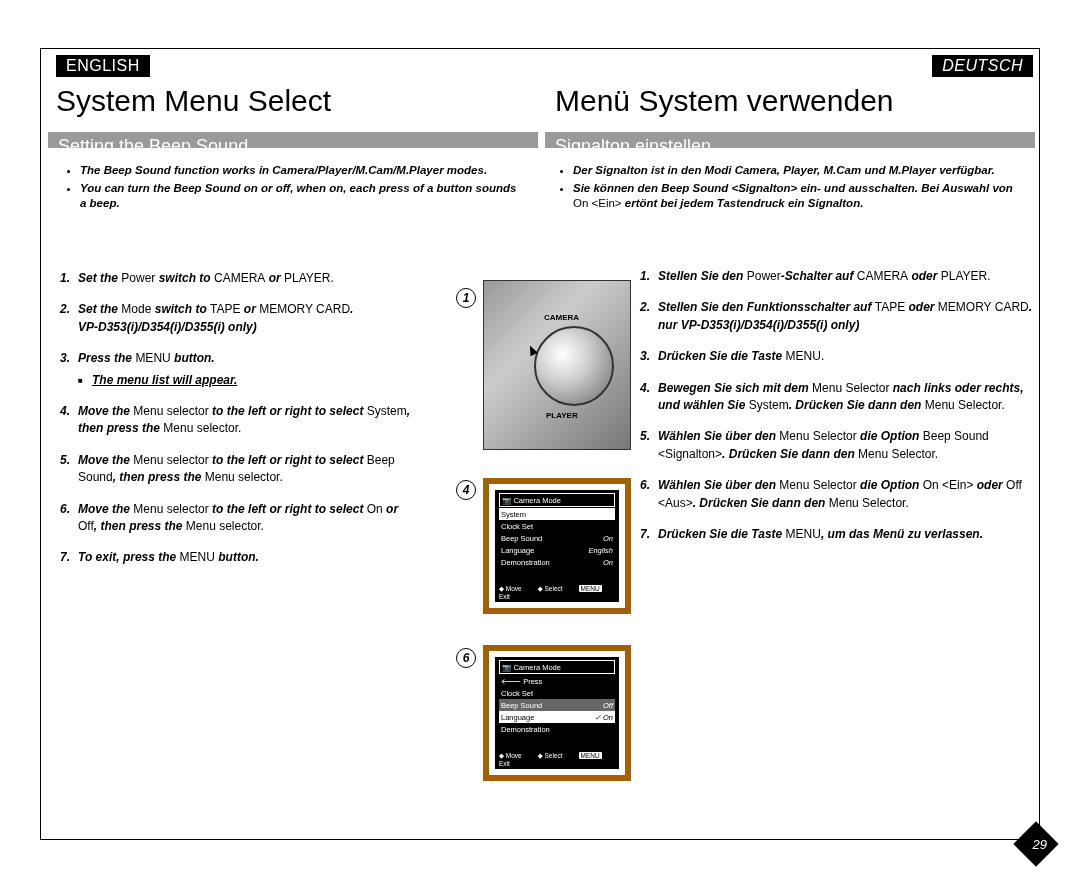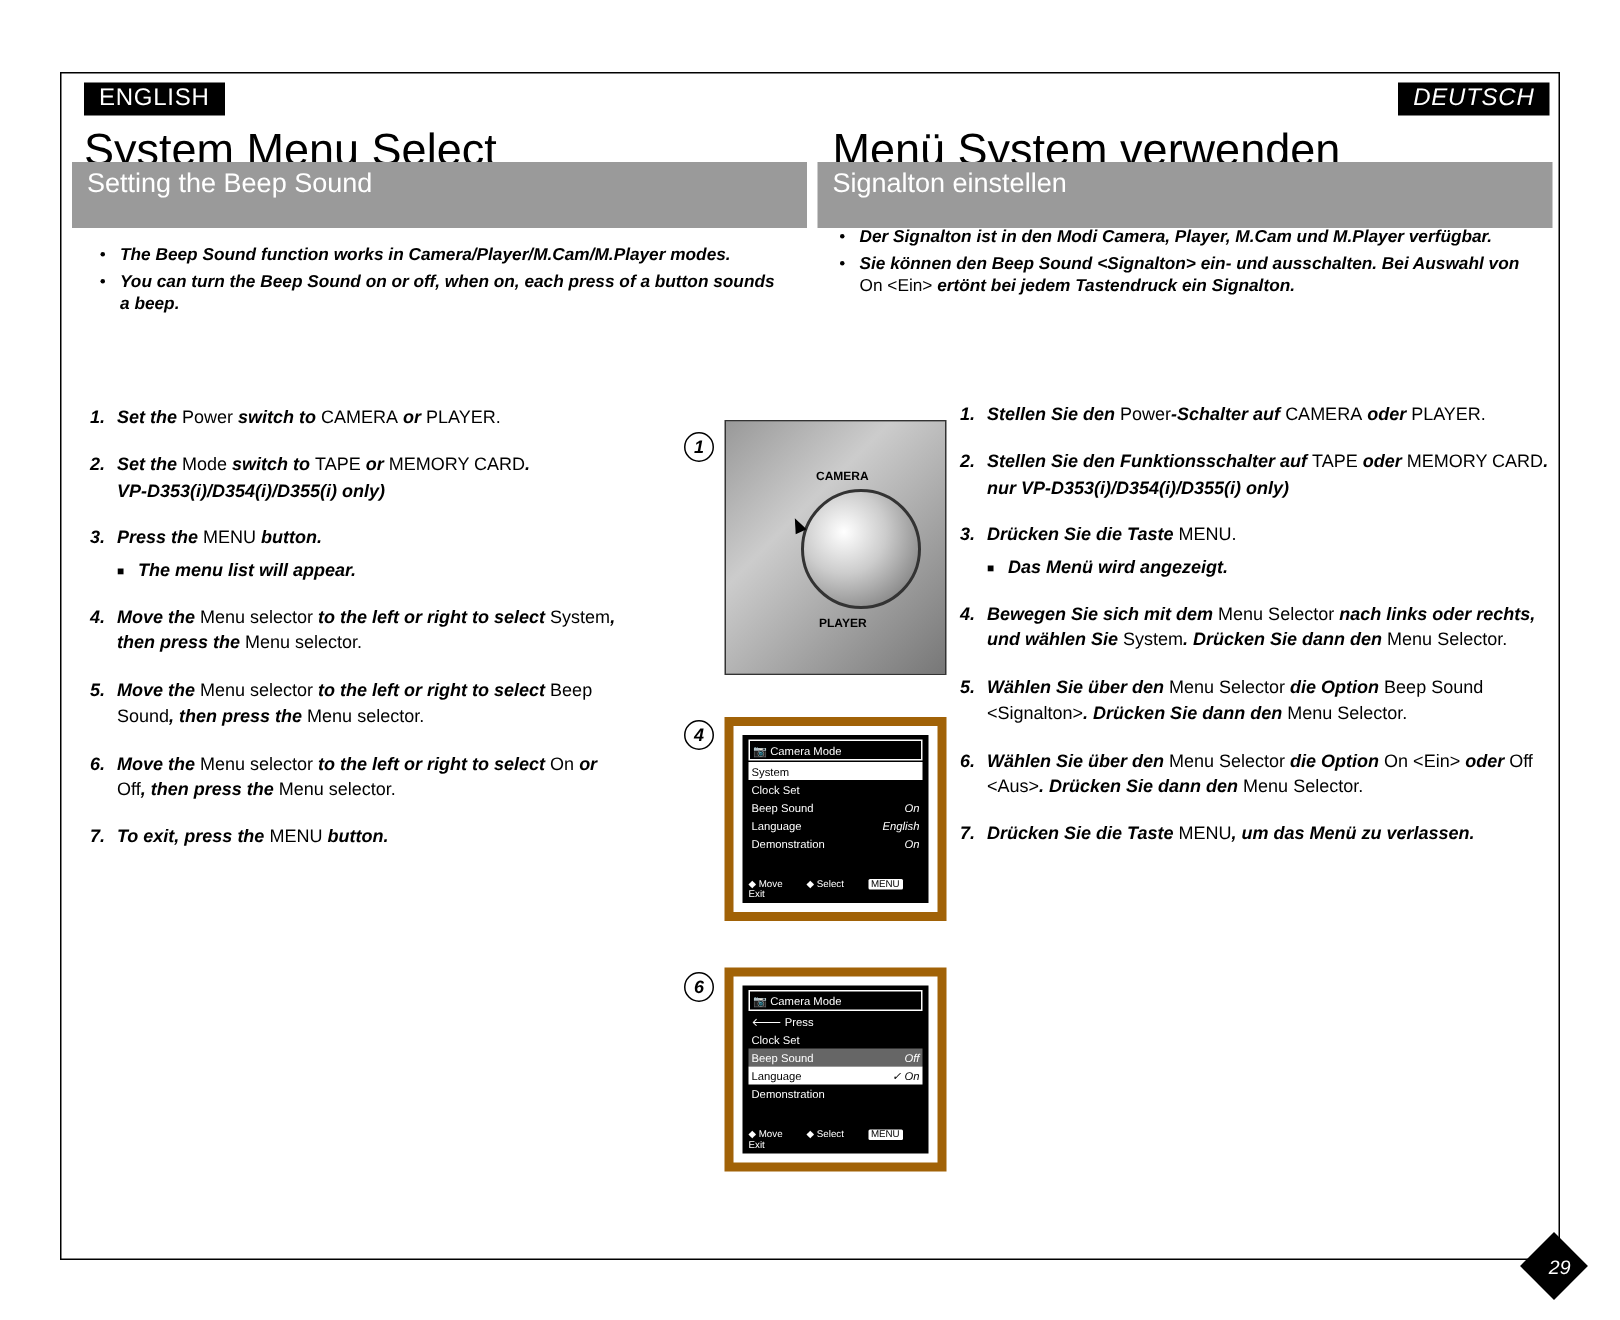--- a/index.html
+++ b/index.html
@@ -31,54 +31,54 @@
   .title {
     position: absolute;
     top: 84px;
     font-size: 30px;
     font-weight: 400;
   }
   .title-en { left: 56px; }
   .title-de { left: 555px; }
   .section-bar {
     position: absolute;
-    top: 108px;
-    height: 44px;
+    top: 132px;
+    height: 16px;
     background: #9a9a9a;
     color: #fff;
     font-size: 18px;
     line-height: 28px;
     padding-left: 10px;
   }
   .section-en { left: 48px; width: 490px; }
   .section-de { left: 545px; width: 490px; }
   .intro {
     position: absolute;
     font-size: 11.5px;
     font-style: italic;
     font-weight: bold;
     line-height: 1.35;
     width: 460px;
   }
   .intro li { list-style: disc; margin-left: 18px; margin-bottom: 2px; }
   .intro-en { top: 163px; left: 62px; }
-  .intro-de { top: 151px; left: 555px; }
+  .intro-de { top: 163px; left: 555px; }
   .intro .plain { font-style: normal; font-weight: normal; }
   .steps {
     position: absolute;
     font-size: 12px;
     line-height: 1.45;
   }
   .steps-en { top: 270px; left: 60px; width: 360px; }
   .steps-de { top: 268px; left: 640px; width: 395px; }
   .steps li { list-style: none; margin-bottom: 14px; position: relative; padding-left: 18px; }
   .steps li .num { position: absolute; left: 0; font-weight: bold; font-style: italic; }
   .bi { font-weight: bold; font-style: italic; }
   .normal { font-style: normal; font-weight: normal; }
-  .sub { margin-top: 4px; padding-left: 14px; position: relative; }
+  .sub { margin-top: 4px; padding-left: 14px; position: relative; text-decoration: underline; }
   .sub::before { content: "■"; position: absolute; left: 0; font-size: 8px; top: 3px; }
   
   .fig-badge {
     position: absolute;
     width: 20px; height: 20px;
     border: 1.5px solid #000;
     border-radius: 50%;
     text-align: center;
     font-size: 12px;
     font-style: italic;
@@ -214,21 +214,20 @@
 
 <ol class="steps steps-de">
   <li><span class="num">1.</span>
     <span class="bi bind-frag">Stellen Sie den </span><span class="normal bind-frag">Power</span><span class="bi bind-frag">-Schalter auf </span><span class="normal bind-frag">CAMERA</span><span class="bi bind-frag"> oder </span><span class="normal bind-frag">PLAYER</span><span class="normal bind-frag">.</span>
   </li>
   <li><span class="num">2.</span>
     <span class="bi bind-frag">Stellen Sie den Funktionsschalter auf </span><span class="normal bind-frag">TAPE</span><span class="bi bind-frag"> oder </span><span class="normal bind-frag">MEMORY CARD</span><span class="bi bind-frag">. nur  VP-D353(i)/D354(i)/D355(i) only)</span>
   </li>
   <li><span class="num">3.</span>
     <span class="bi bind-frag">Drücken Sie die Taste </span><span class="normal bind-frag">MENU</span><span class="normal bind-frag">.</span>
-    <div class="sub bi">Das Menü wird angezeigt.</div>
   </li>
   <li><span class="num">4.</span>
     <span class="bi bind-frag">Bewegen Sie sich mit dem </span><span class="normal bind-frag">Menu Selector</span><span class="bi bind-frag"> nach links oder rechts, und wählen Sie </span><span class="normal bind-frag">System</span><span class="bi bind-frag">. Drücken Sie dann den </span><span class="normal bind-frag">Menu Selector</span><span class="normal bind-frag">.</span>
   </li>
   <li><span class="num">5.</span>
     <span class="bi bind-frag">Wählen Sie über den </span><span class="normal bind-frag">Menu Selector</span><span class="bi bind-frag"> die Option </span><span class="normal bind-frag">Beep Sound &lt;Signalton&gt;</span><span class="bi bind-frag">. Drücken Sie dann den </span><span class="normal bind-frag">Menu Selector</span><span class="normal bind-frag">.</span>
   </li>
   <li><span class="num">6.</span>
     <span class="bi bind-frag">Wählen Sie über den </span><span class="normal bind-frag">Menu Selector</span><span class="bi bind-frag"> die Option </span><span class="normal bind-frag">On &lt;Ein&gt;</span><span class="bi bind-frag"> oder </span><span class="normal bind-frag">Off &lt;Aus&gt;</span><span class="bi bind-frag">. Drücken Sie dann den </span><span class="normal bind-frag">Menu Selector</span><span class="normal bind-frag">.</span>
   </li>

